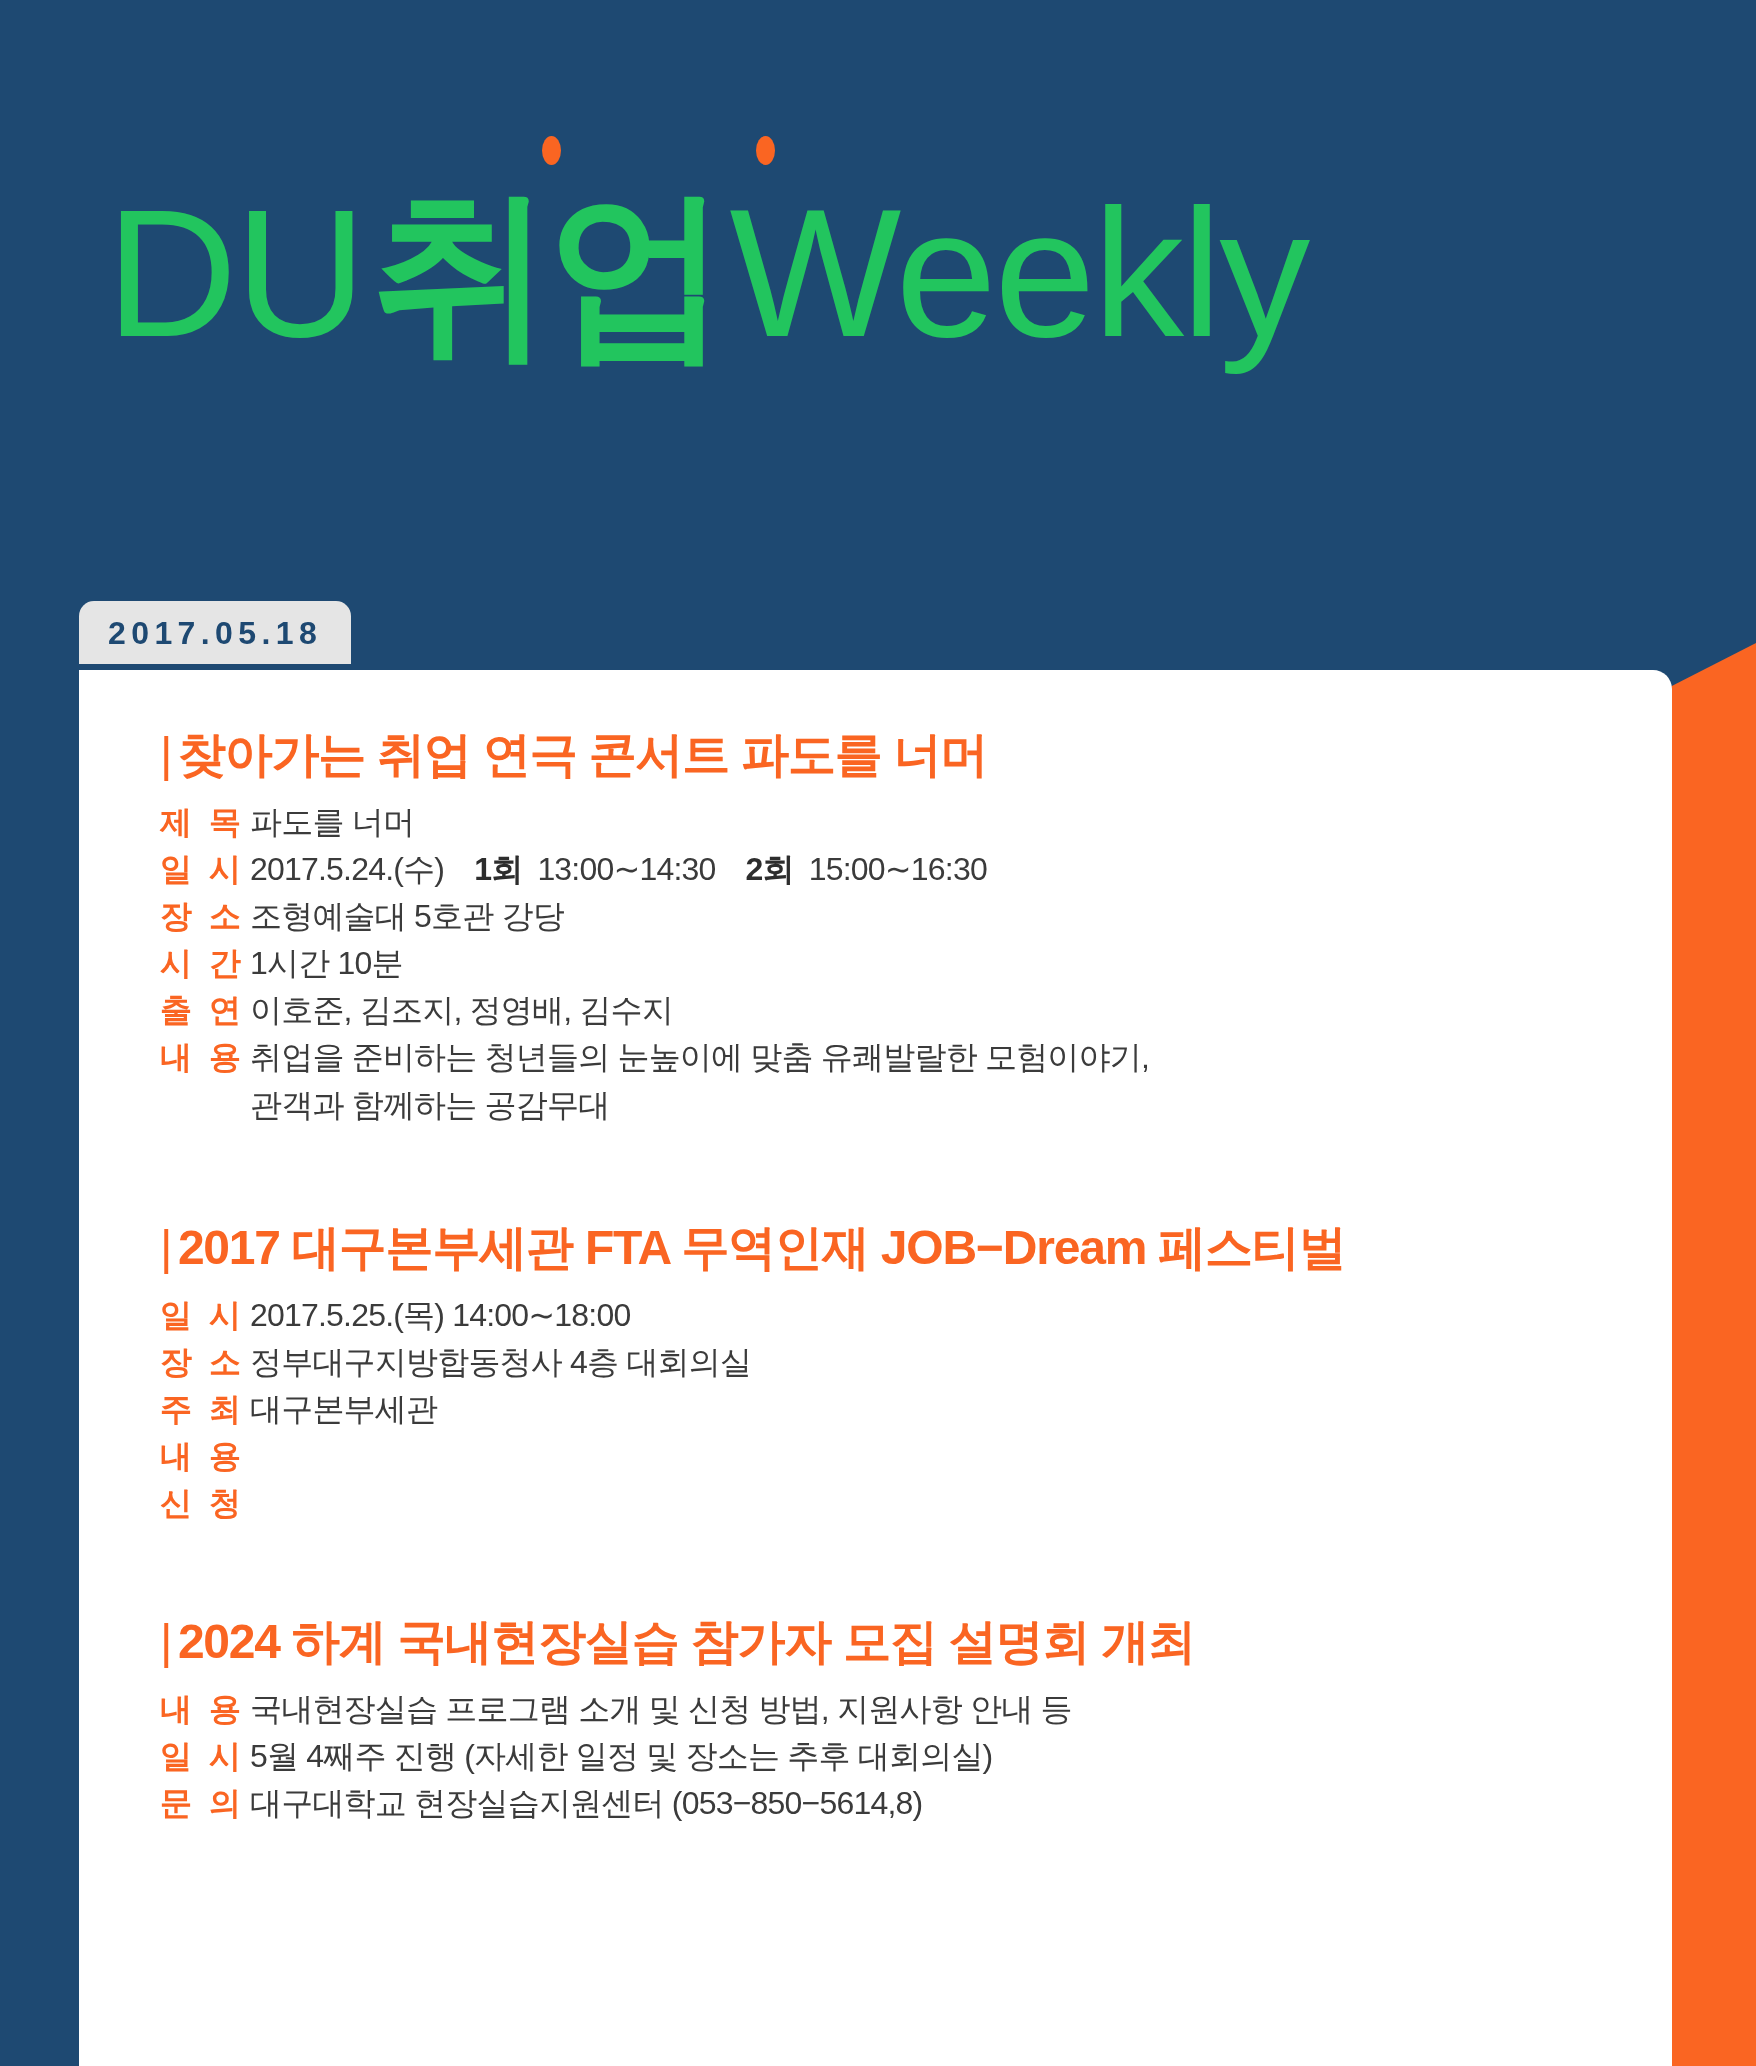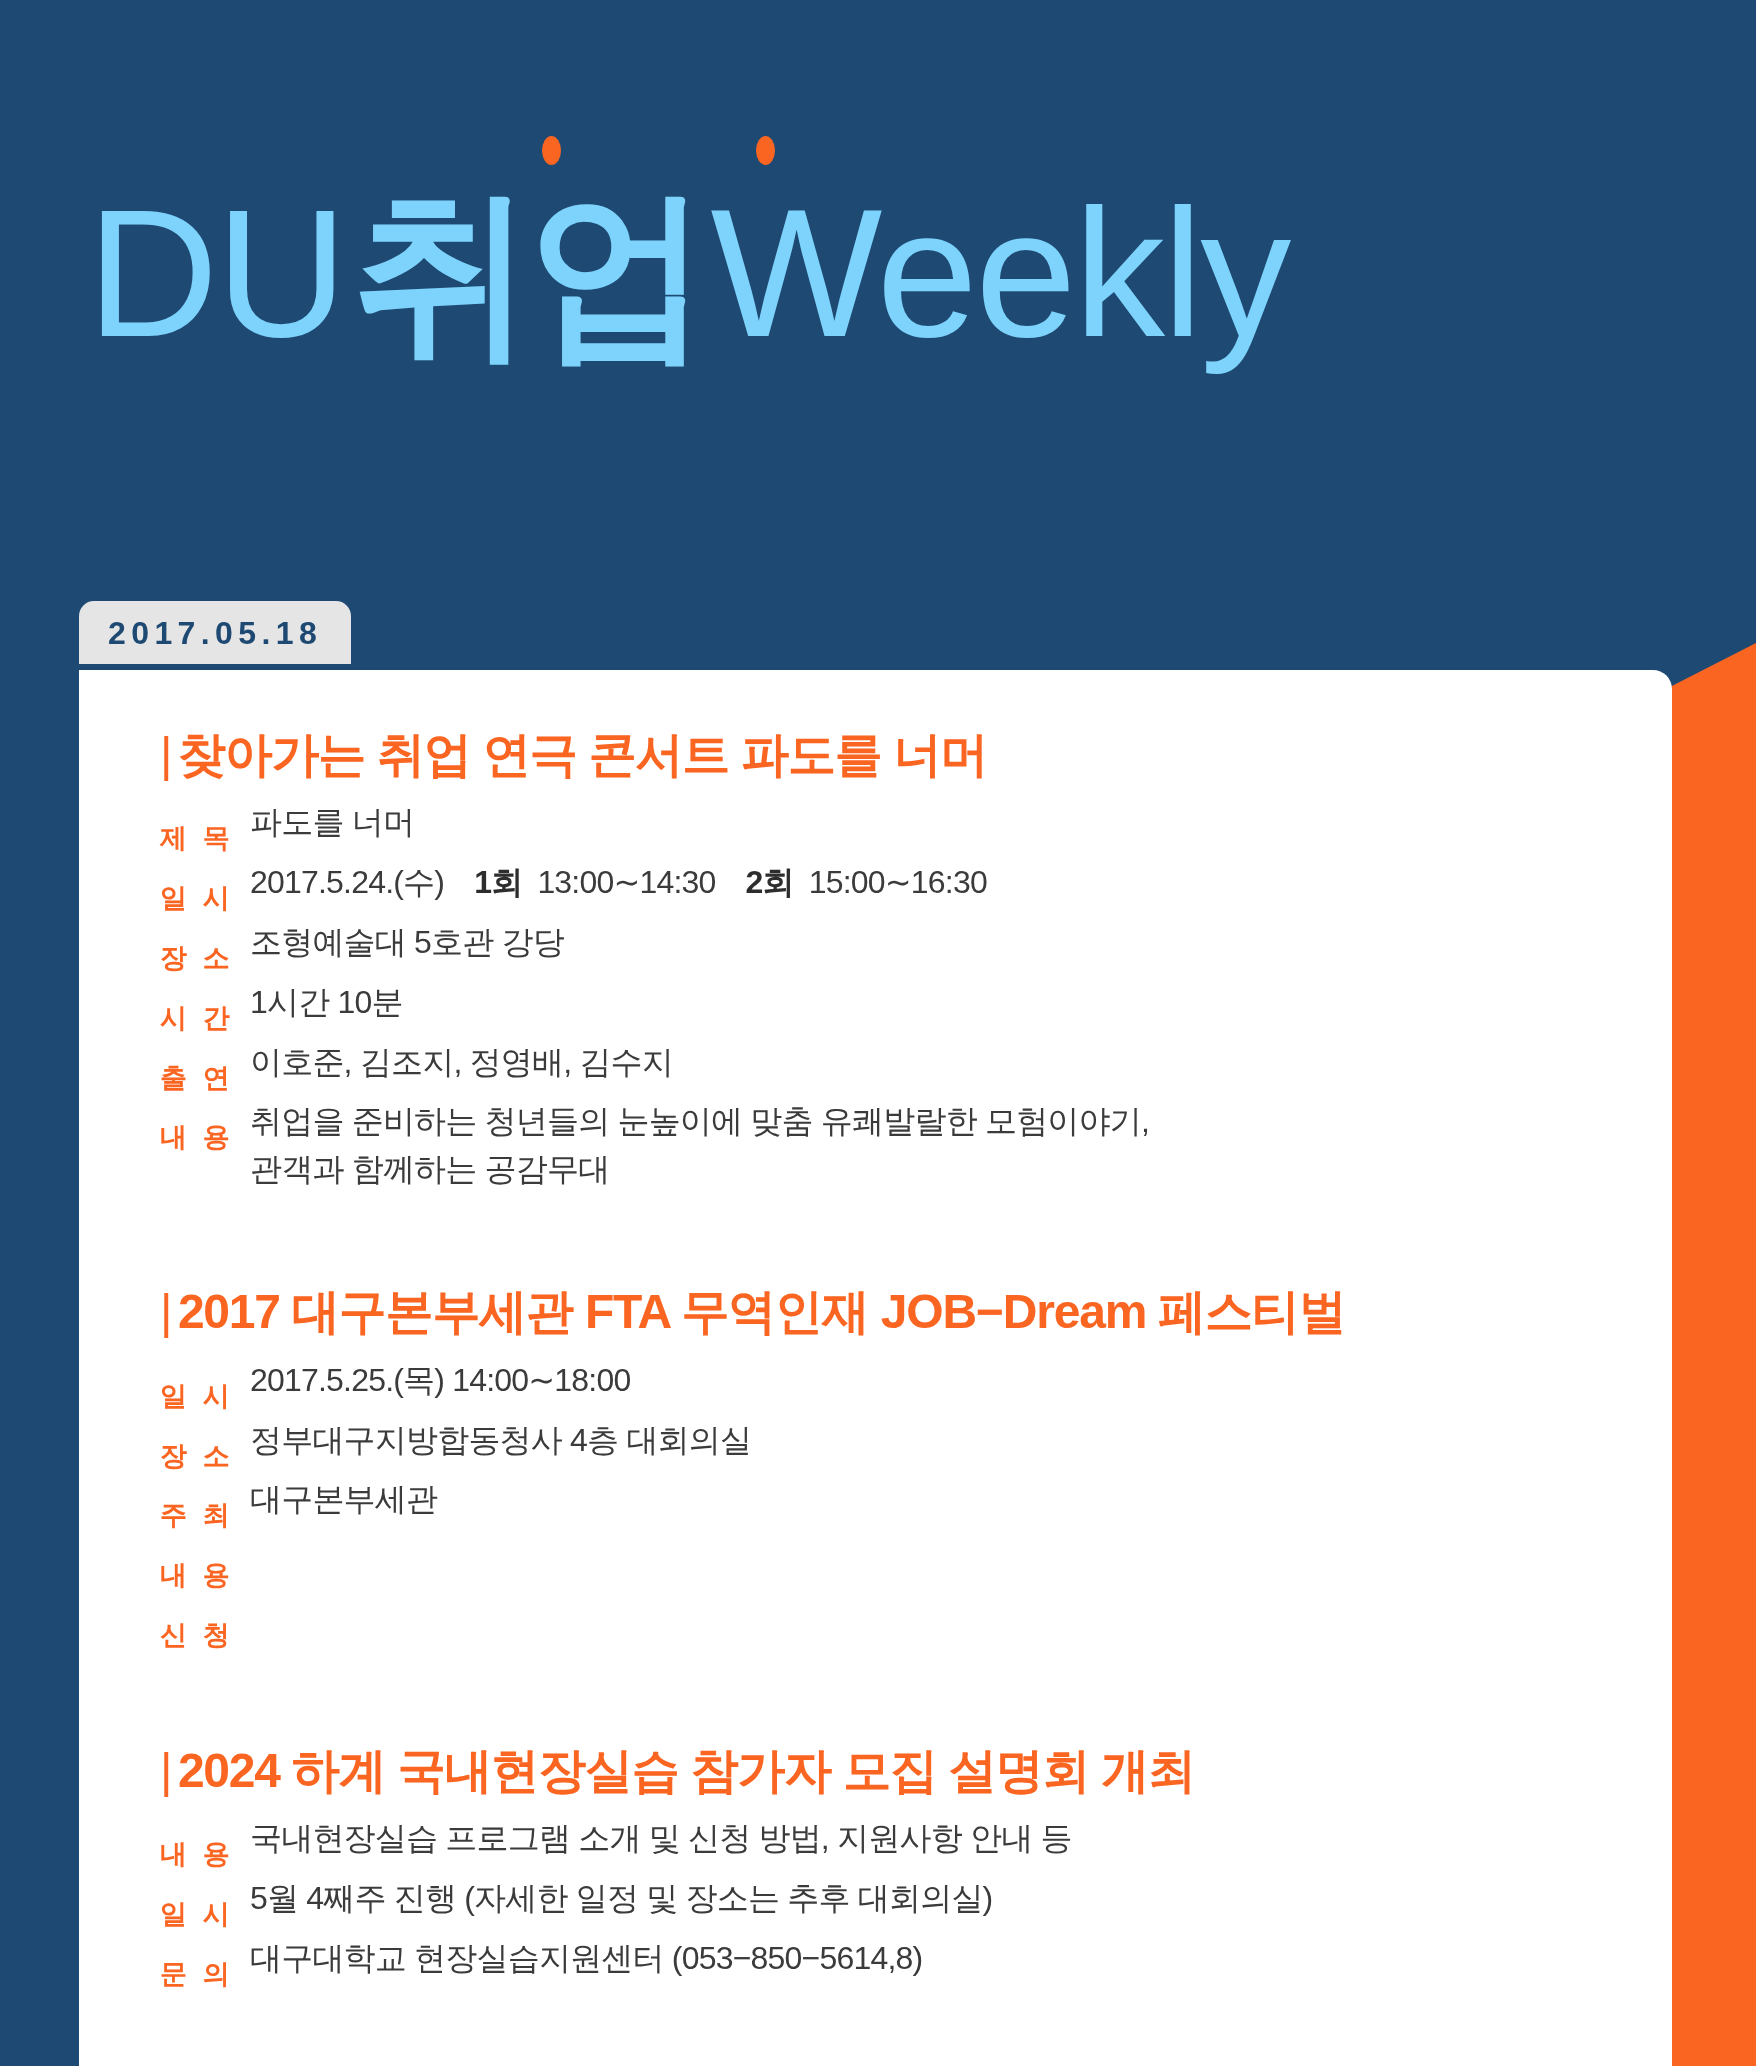--- a/index.html
+++ b/index.html
@@ -36,22 +36,22 @@
     position:absolute;
     width:19px; height:29px;
     border-radius:50%;
     background:#fa6522;
   }
   #logo-dots .dot.d1 { left:9px; top:0; }
   #logo-dots .dot.d2 { left:223px; top:0; }
 
   #masthead {
     position:absolute;
-    left:87px; top:182px;
-    color:#7dd3fc;
+    left:106px; top:182px;
+    color:#22c55e;
     font-size:182px;
     line-height:1;
     letter-spacing:-2.5px;
     white-space:nowrap;
     font-weight:300;
   }
   #masthead .kr {
     font-weight:800;
     letter-spacing:-6.6px;
     padding:0 7.4px;
@@ -103,27 +103,26 @@
   .sec-heading .b { font-weight:900; }
 
   .row {
     display:flex;
     align-items:flex-start;
     margin-bottom:7.9px;
     white-space:nowrap;
   }
   .row .label {
     color:#fa6522;
-    font-size:27px;
+    font-size:32px;
     font-weight:900;
     line-height:1.22;
     letter-spacing:4.1px;
     width:90px;
     flex:none;
-    margin-top:19px;
   }
   .row .value {
     color:#3b3b3b;
     font-size:32px;
     font-weight:400;
     line-height:1.22;
     letter-spacing:-0.8px;
   }
   .row .value .b {
     font-weight:900;

